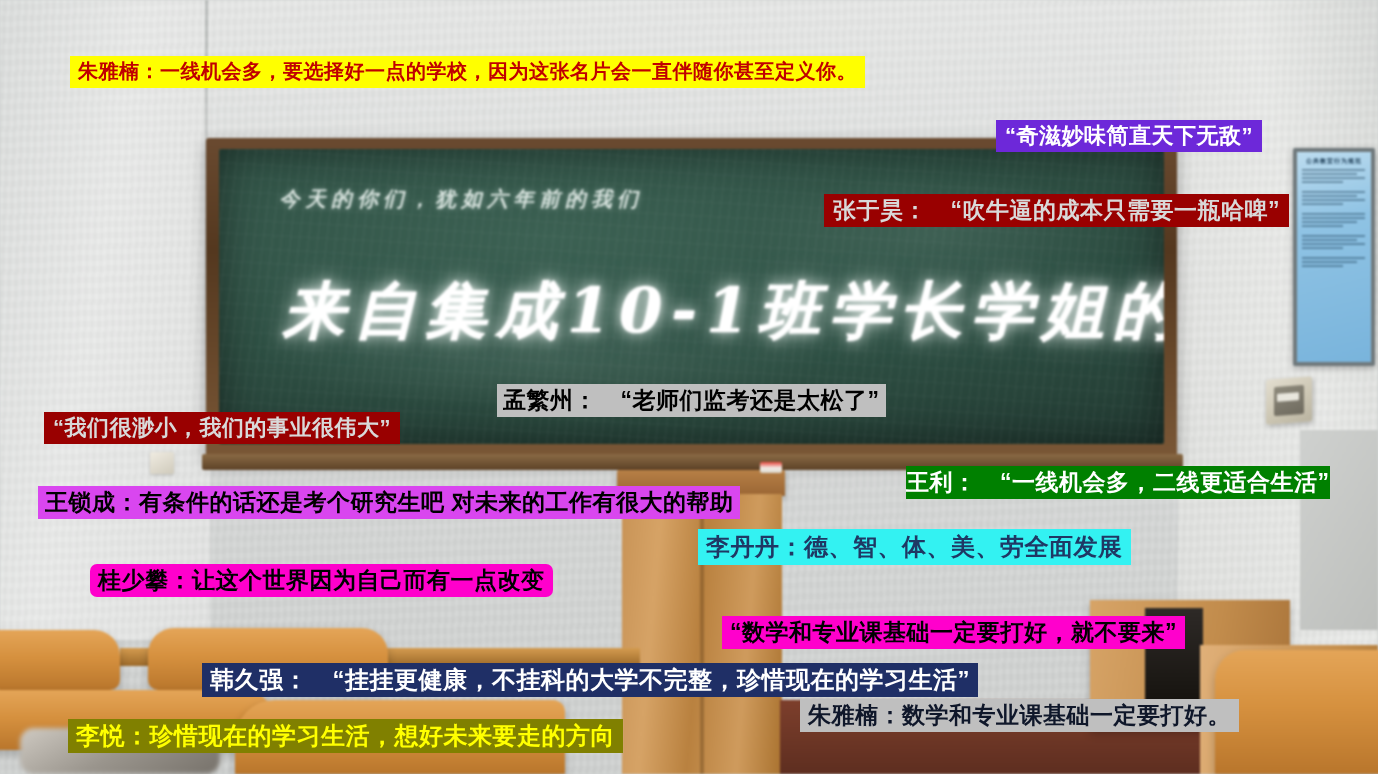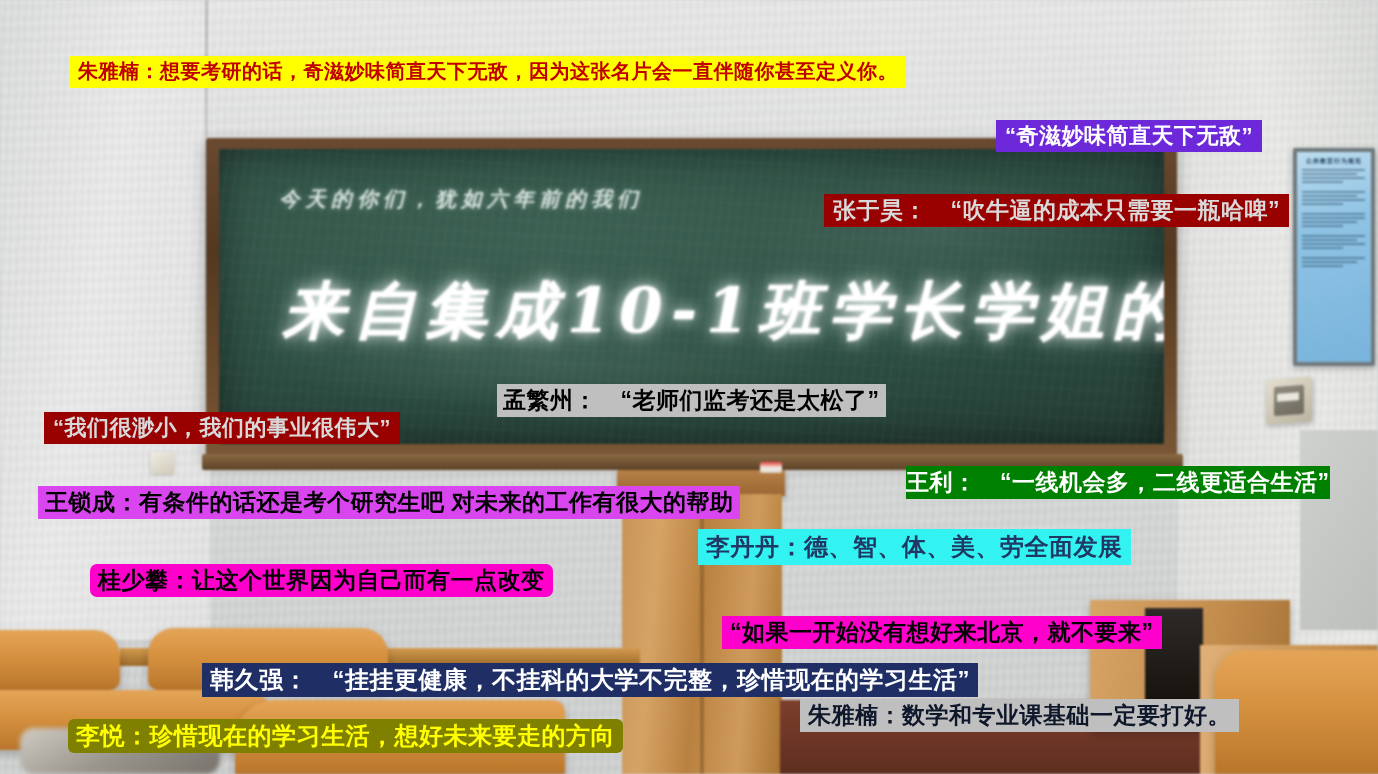--- a/index.html
+++ b/index.html
@@ -300,28 +300,28 @@
     <div class="deskbar"></div>
     <div class="chair c1"></div>
     <div class="chair c2"></div>
     <div class="chair c3"></div>
     <div class="chair c4"></div>
     <div class="chair c5"></div>
     <div class="blur-obj"></div>
   </div>
 
   <div id="captions-layer">
-      <div class="cap" style="left: 70px; top: 56px; background: rgb(255, 255, 0); color: rgb(192, 0, 0); font-size: 20px; padding: 5px 8px;">朱雅楠：想要考研的话，奇滋妙味简直天下无敌，因为这张名片会一直伴随你甚至定义你。</div>
+      <div class="cap" style="left: 70px; top: 56px; background: rgb(255, 255, 0); color: rgb(192, 0, 0); font-size: 20px; padding: 5px 8px;">朱雅楠：一线机会多，要选择好一点的学校，因为这张名片会一直伴随你甚至定义你。</div>
       <div class="cap" style="left: 996px; top: 120px; background: #6d28d9; color: rgb(255, 255, 255); font-size: 22px; padding: 4px 9px;">“奇滋妙味简直天下无敌”</div>
       <div class="cap" style="left: 824px; top: 194px; background: rgb(153, 0, 0); color: rgb(217, 217, 217); font-size: 23px; padding: 4px 9px;">张于昊：　“吹牛逼的成本只需要一瓶哈啤”</div>
       <div class="cap" style="left: 497px; top: 384px; background: rgb(191, 191, 191); color: rgb(0, 0, 0); font-size: 23px; padding: 4px 6px;">孟繁州：　“老师们监考还是太松了”</div>
       <div class="cap" style="left: 44px; top: 412px; background: rgb(153, 0, 0); color: rgb(217, 217, 217); font-size: 22px; padding: 4px 9px;">“我们很渺小，我们的事业很伟大”</div>
       <div class="cap" style="left: 906px; top: 466px; background: rgb(0, 128, 0); color: rgb(255, 255, 255); font-size: 23px; padding: 4px 0;">王利：　“一线机会多，二线更适合生活”</div>
       <div class="cap" style="left: 38px; top: 486px; background: #d946ef; color: rgb(0, 0, 0); font-size: 23px; padding: 4px 7px;">王锁成：有条件的话还是考个研究生吧 对未来的工作有很大的帮助</div>
       <div class="cap" style="left: 698px; top: 529px; background: rgb(51, 242, 242); color: rgb(31, 56, 100); font-size: 24px; padding: 5px 8px;">李丹丹：德、智、体、美、劳全面发展</div>
       <div class="cap" style="left: 90px; top: 564px; background: rgb(255, 0, 204); color: rgb(0, 0, 0); font-size: 23px; padding: 4px 8px; border-radius: 7px;">桂少攀：让这个世界因为自己而有一点改变</div>
-      <div class="cap" style="left: 722px; top: 616px; background: rgb(255, 0, 204); color: rgb(0, 0, 0); font-size: 23px; padding: 4px 8px;">“如果一开始没有想好来北京，就不要来”</div>
+      <div class="cap" style="left: 722px; top: 616px; background: rgb(255, 0, 204); color: rgb(0, 0, 0); font-size: 23px; padding: 4px 8px;">“数学和专业课基础一定要打好，就不要来”</div>
       <div class="cap" style="left: 202px; top: 663px; background: rgb(31, 47, 102); color: rgb(255, 255, 255); font-size: 24px; padding: 4px 8px;">韩久强：　“挂挂更健康，不挂科的大学不完整，珍惜现在的学习生活”</div>
       <div class="cap" style="left: 800px; top: 699px; background: rgb(191, 191, 191); color: #0f172a; font-size: 23px; padding: 4px 8px;">朱雅楠：数学和专业课基础一定要打好。</div>
-      <div class="cap" style="left: 68px; top: 719px; background: rgb(128, 128, 0); color: rgb(255, 255, 0); font-size: 24px; padding: 4px 8px; border-radius: 6px;">李悦：珍惜现在的学习生活，想好未来要走的方向</div>
+      <div class="cap" style="left: 68px; top: 719px; background: rgb(128, 128, 0); color: rgb(255, 255, 0); font-size: 24px; padding: 4px 8px;">李悦：珍惜现在的学习生活，想好未来要走的方向</div>
     </div>
 
 </div>
 
 </body></html>

